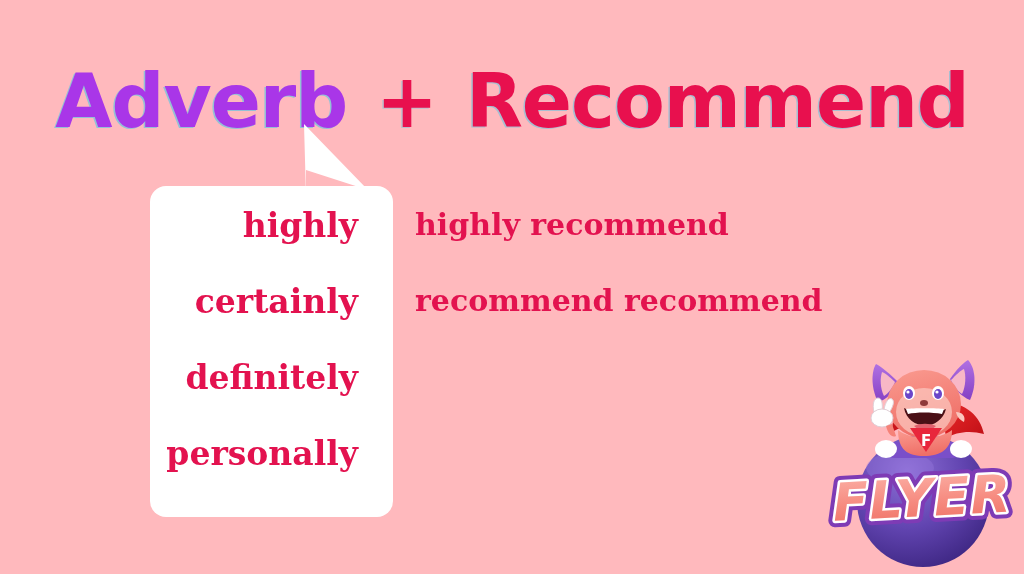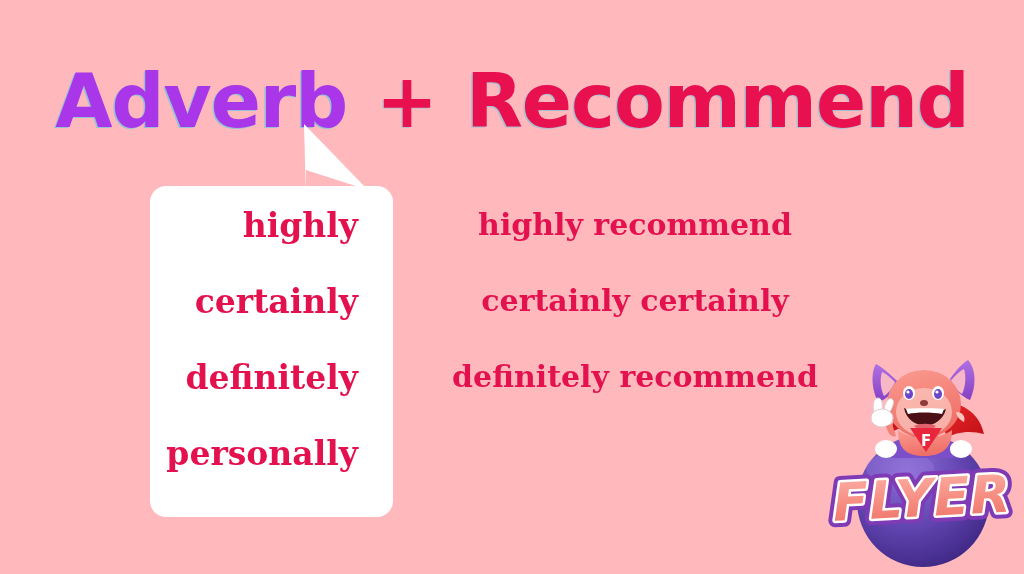--- a/index.html
+++ b/index.html
@@ -109,21 +109,21 @@
     box-sizing: border-box;
     display: flex;
     flex-direction: column;
   }
   .phrase {
     color: #e3124f;
     font-family: "DejaVu Serif", serif;
     font-weight: bold;
     font-size: 30px;
     line-height: 36px;
-    text-align: center;
+    text-align: left;
     height: 76px;
     white-space: nowrap;
   }
 
   
   #mascot {
     position: absolute;
     left: 828px;
     top: 356px;
     width: 190px;
@@ -156,22 +156,21 @@
     <div id="bubble-list">
       <div class="adverb">highly</div>
       <div class="adverb">certainly</div>
       <div class="adverb">definitely</div>
       <div class="adverb">personally</div>
     </div>
   </div>
 
   <div id="phrases">
     <div class="phrase">highly recommend</div>
-    <div class="phrase">certainly certainly</div>
-    <div class="phrase">definitely recommend</div>
+    <div class="phrase">recommend recommend</div>
   </div>
 
   <div id="mascot">
     <svg viewBox="0 0 190 218" width="190" height="218" aria-label="Flyer logo">
       <defs>
         <radialGradient id="sphereGrad" cx="38%" cy="28%" r="78%">
           <stop offset="0%" stop-color="#8d6fd6"></stop>
           <stop offset="55%" stop-color="#6144b0"></stop>
           <stop offset="100%" stop-color="#3d2682"></stop>
         </radialGradient>

